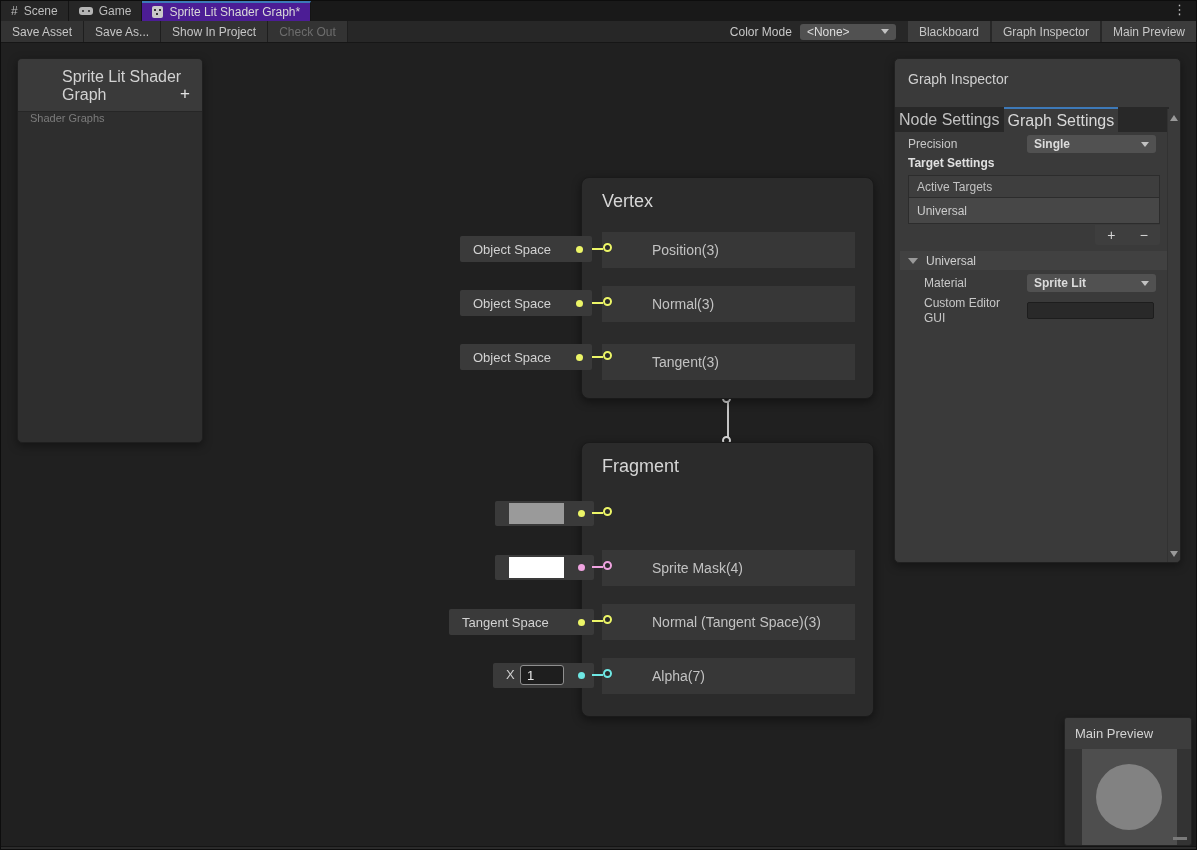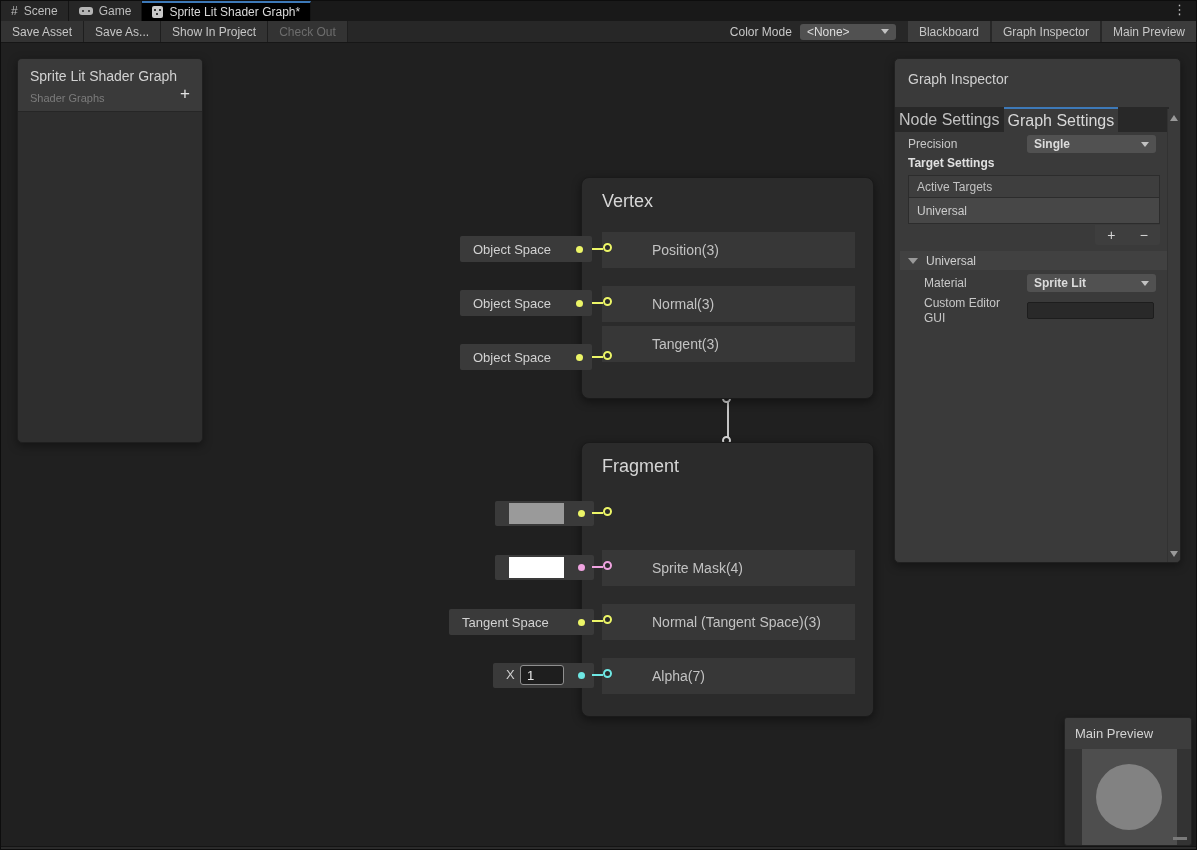--- a/index.html
+++ b/index.html
@@ -2,21 +2,21 @@
 <html><head>
 <meta charset="utf-8">
 <style>
   * { margin:0; padding:0; box-sizing:border-box; }
   body { background:#111; font-family:"Liberation Sans", sans-serif; }
   .frame { position:relative; width:1197px; height:850px; background:#202020; overflow:hidden; border:1px solid #0d0d0d; }
 
   
   .tabbar { position:absolute; top:0; left:0; right:0; height:20px; background:#191919; display:flex; }
   .tab { display:flex; align-items:center; gap:6px; padding:0 10px; font-size:12px; color:#bdbdbd; background:#262626; border-right:1px solid #141414; }
-  .tab.active { background:#000000; border-top:2px solid #3d79b8; color:#d9d9d9; }
+  .tab.active { background:#4c1d95; border-top:2px solid #3d79b8; color:#d9d9d9; }
   .scene-glyph { font-size:12px; color:#bdbdbd; }
   .gamepad { width:14px; height:8px; background:#b5b5b5; border-radius:3px; position:relative; }
   .gamepad::before { content:""; position:absolute; left:3px; top:3px; width:2px; height:2px; background:#262626; box-shadow:6px 0 #262626; border-radius:50%; }
   .sg-icon { width:11px; height:12px; background:#c9c9c9; border-radius:2px; position:relative; }
   .sg-icon::before { content:""; position:absolute; left:2px; top:3px; width:2px; height:2px; background:#353535; box-shadow:5px 0 #353535, 2px 4px #353535; }
   .menu-dots { position:absolute; right:10px; top:1px; font-size:13px; color:#c4c4c4; cursor:pointer; }
 
   
   .toolbar { position:absolute; top:20px; left:0; right:0; height:22px; background:#272727; border-bottom:1px solid #161616; display:flex; align-items:center; font-size:12px; color:#c6c6c6; }
   .tb-btn { height:100%; display:flex; align-items:center; padding:0 11px; background:#333333; border-right:1px solid #1e1e1e; cursor:pointer; }
@@ -27,21 +27,21 @@
   .dd-cm { width:96px; margin-right:10px; }
   .dd-arrow { width:0; height:0; border-left:4px solid transparent; border-right:4px solid transparent; border-top:5px solid #c2c2c2; margin-left:6px; }
   .tb-right-btn { height:100%; display:flex; align-items:center; padding:0 11px; background:#3c3c3c; margin-left:2px; cursor:pointer; }
 
   
   .panel { position:absolute; border-radius:5px; box-shadow:0 3px 10px rgba(0,0,0,0.4); }
 
   
   .blackboard { left:16px; top:57px; width:186px; height:385px; background:#2e2e2e; border:1px solid #1f1f1f; overflow:hidden; }
   .bb-header { position:relative; height:53px; background:#3a3a3a; border-bottom:1px solid #262626; padding:9px 12px; }
-  .bb-title { font-size:14px; color:#d2d2d2; }
+  .bb-title { font-size:16px; color:#d2d2d2;margin-left:32px; }
   .bb-sub { font-size:11px; color:#7c7c7c; margin-top:8px; }
   .bb-plus { position:absolute; right:12px; top:26px; font-size:17px; color:#e4e4e4; cursor:pointer; line-height:1; }
 
   
   .node { position:absolute; width:293px; background:#2b2b2b; border:1px solid #1a1a1a; border-radius:8px; box-shadow:0 3px 10px rgba(0,0,0,0.45); }
   .node-title { position:absolute; left:20px; top:13px; font-size:18px; color:#d6d6d6; }
   .slot { position:absolute; left:20px; width:253px; height:36px; background:#373737; display:flex; align-items:center; }
   .slot-label { margin-left:50px; font-size:14px; color:#c2c2c2; }
   .port { position:absolute; left:21px; width:9px; height:9px; border:2px solid #fff; border-radius:50%; background:#2b2b2b; cursor:pointer; }
 
@@ -139,21 +139,21 @@
   <div class="edge-ring" style="top:435px;"></div>
 
   <div class="node" style="left:580px; top:176px; height:222px;">
     <div class="node-title">Vertex</div>
     <div class="slot" style="top:54px;">
       <span class="slot-label">Position(3)</span>
     </div>
     <div class="slot" style="top:108px;text-align:center;">
       <span class="slot-label">Normal(3)</span>
     </div>
-    <div class="slot" style="top:148px;">
+    <div class="slot" style="top:166px;">
       <span class="slot-label">Tangent(3)</span>
     </div>
     <div class="port" style="top: 65px; border-color: rgb(236, 245, 103);"></div>
     <div class="port" style="top: 119px; border-color: rgb(236, 245, 103);"></div>
     <div class="port" style="top: 173px; border-color: rgb(236, 245, 103);"></div>
   </div>
 
   <div class="pill" style="left:459px; top:235px; width:132px; height:26px;">
     <span class="pill-text">Object Space</span>
     <span class="dot" style="background: rgb(236, 245, 103);"></span>

